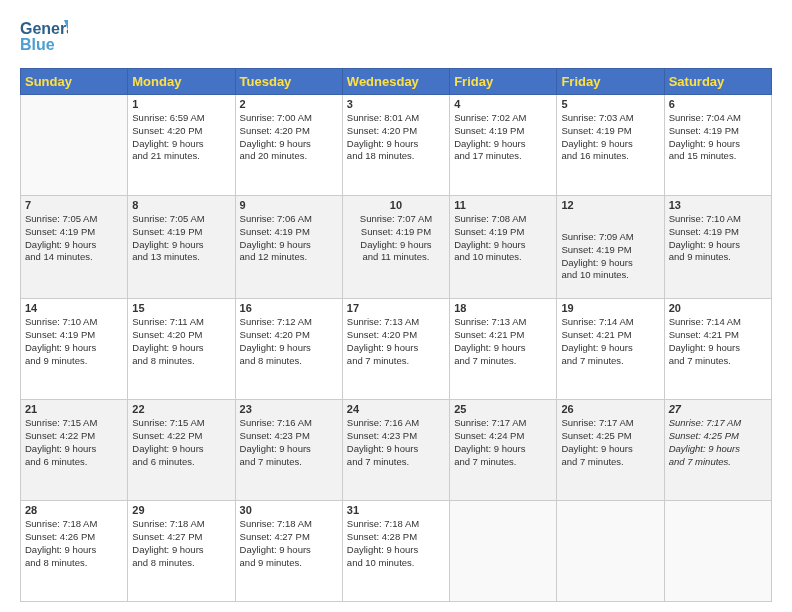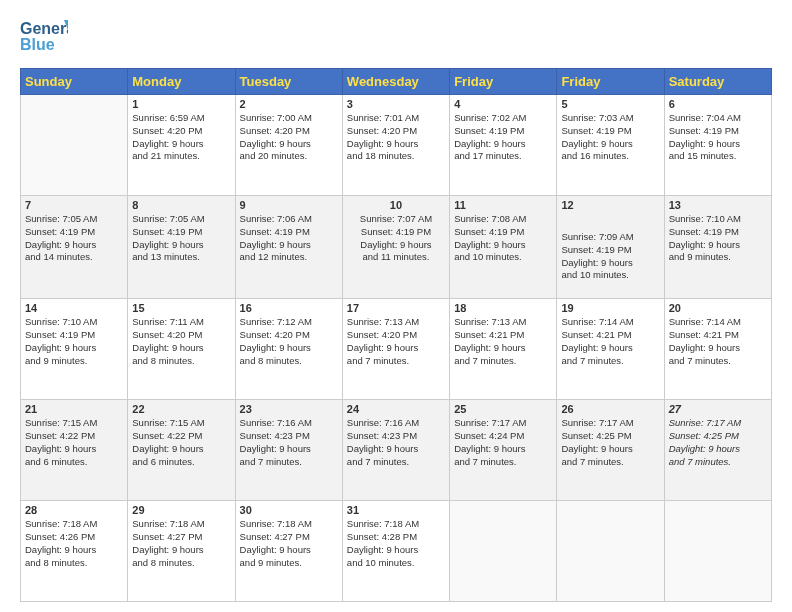--- a/index.html
+++ b/index.html
@@ -128,21 +128,21 @@
           </td>
           <td style="background-color: rgb(255, 255, 255);">
             <span class="day-num">2</span>
             <div class="cell-text" style="white-space: pre-wrap;">Sunrise: 7:00 AM
 Sunset: 4:20 PM
 Daylight: 9 hours
 and 20 minutes.</div>
           </td>
           <td style="background-color: rgb(255, 255, 255);">
             <span class="day-num">3</span>
-            <div class="cell-text" style="white-space: pre-wrap;">Sunrise: 7:01 AM
+            <div class="cell-text" style="white-space: pre-wrap;">Sunrise: 8:01 AM
 Sunset: 4:20 PM
 Daylight: 9 hours
 and 18 minutes.</div>
           </td>
           <td style="background-color: rgb(255, 255, 255);">
             <span class="day-num">4</span>
             <div class="cell-text" style="white-space: pre-wrap;">Sunrise: 7:02 AM
 Sunset: 4:19 PM
 Daylight: 9 hours
 and 17 minutes.</div>

